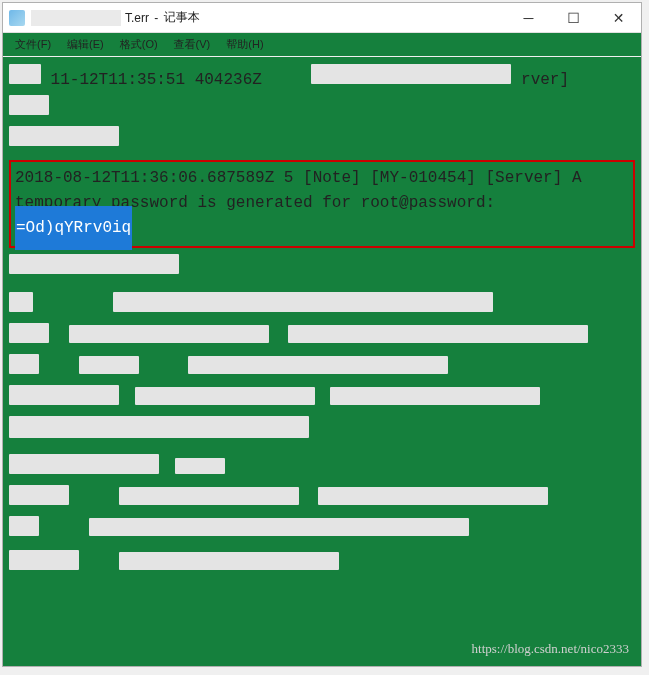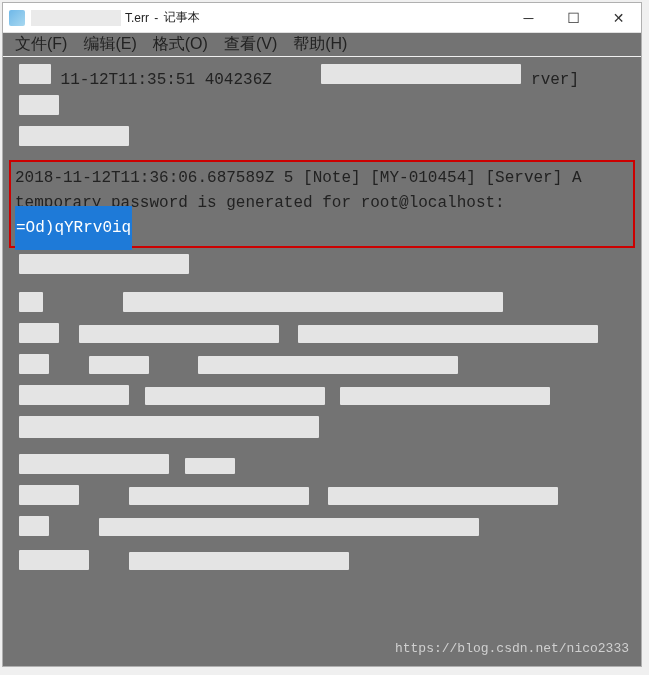--- a/index.html
+++ b/index.html
@@ -6,21 +6,21 @@
     body {
       font-family: "Microsoft YaHei", "SimSun", Arial, sans-serif;
       background: #f0f0f0;
       width: 649px;
       height: 675px;
       position: relative;
     }
     .window {
       width: 640px;
       height: 665px;
-      background: #737373;
+      background: #15803d;
       border: 1px solid #b0b0b0;
       position: relative;
       margin: 2px;
     }
     .titlebar {
       height: 30px;
       background: #ffffff;
       display: flex;
       align-items: center;
       border-bottom: 1px solid #e0e0e0;
@@ -59,21 +59,21 @@
       color: #333;
       font-size: 14px;
       font-family: "Segoe UI Symbol", Arial;
     }
     .menubar {
       height: 24px;
       display: flex;
       align-items: center;
       gap: 4px;
       padding: 0 6px;
-      font-size: 16px;
+      font-size: 11px;
       color: #222;
       border-bottom: 1px solid #f0f0f0;
     }
     .menu-item {
       padding: 2px 6px;
     }
     .content {
       position: relative;
       padding: 4px 6px;
       font-family: "Consolas", "Courier New", monospace;
@@ -82,42 +82,42 @@
       color: #222;
       height: calc(100% - 54px);
       overflow: hidden;
     }
     .redact-block {
       background: #e4e4e4;
       display: inline-block;
       border-radius: 1px;
     }
     .row {
-      margin: 3px 10px;
+      margin: 3px 0;
       white-space: nowrap;
     }
     .highlight-box {
       border: 2px solid #cc0000;
       padding: 4px 4px 6px 4px;
       margin: 6px 0;
       white-space: normal;
       line-height: 1.55;
     }
     .selected {
       background: #1e7ad8;
       color: #ffffff;
       padding: 13px 1px;
     }
     .watermark {
       position: absolute;
       bottom: 8px;
       right: 12px;
       font-size: 13px;
       color: #d0d0d0;
-      font-family: Liberation Mono, monospace;
+      font-family: Liberation Serif, serif;
     }
   </style>
 </head>
 <body>
 
 <div class="window">
 
   <div class="titlebar">
     <div class="titlebar-icon"></div>
     <div class="titlebar-title">
@@ -150,22 +150,22 @@
       <span>rver]</span>
     </div>
     <div class="row">
       <span class="redact-block" style="width:40px;height:20px"></span>
     </div>
     <div class="row">
       <span class="redact-block" style="width:110px;height:20px"></span>
     </div>
 
     <div class="highlight-box">
-      <span>2018-11-12T11:36:06.687589Z 5 [Note] [MY-010454] [Server] A</span>
-      <span>temporary password is generated for root@localhost:</span><br>
+      <span>2018-08-12T11:36:06.687589Z 5 [Note] [MY-010454] [Server] A</span>
+      <span>temporary password is generated for root@password:</span><br>
       <span class="selected">=Od)qYRrv0iq</span>
     </div>
 
     <div class="row">
       <span class="redact-block" style="width:170px;height:20px"></span>
     </div>
     <div class="row" style="margin-top:10px">
       <span class="redact-block" style="width:24px;height:20px"></span>
       <span class="redact-block" style="width:380px;height:20px;margin-left:70px"></span>
     </div>

